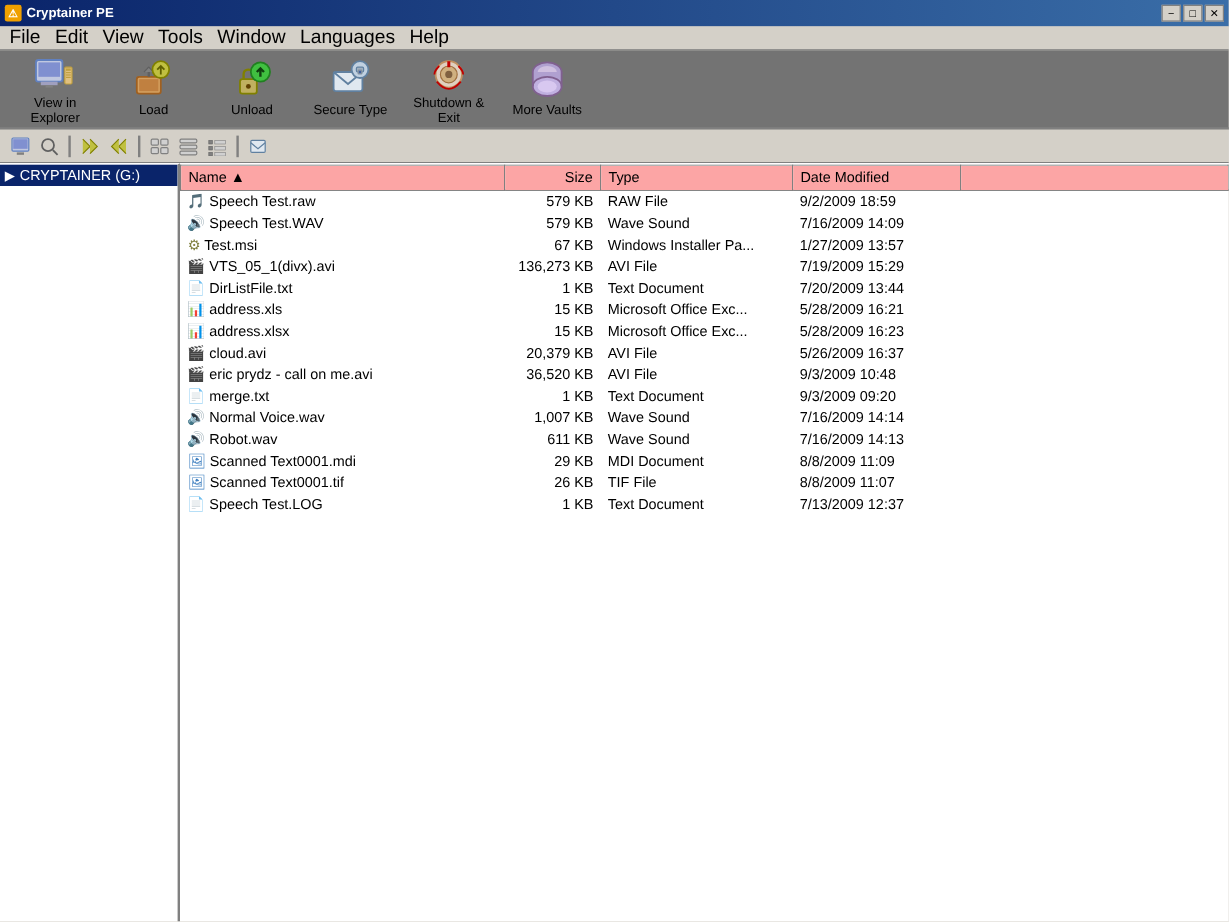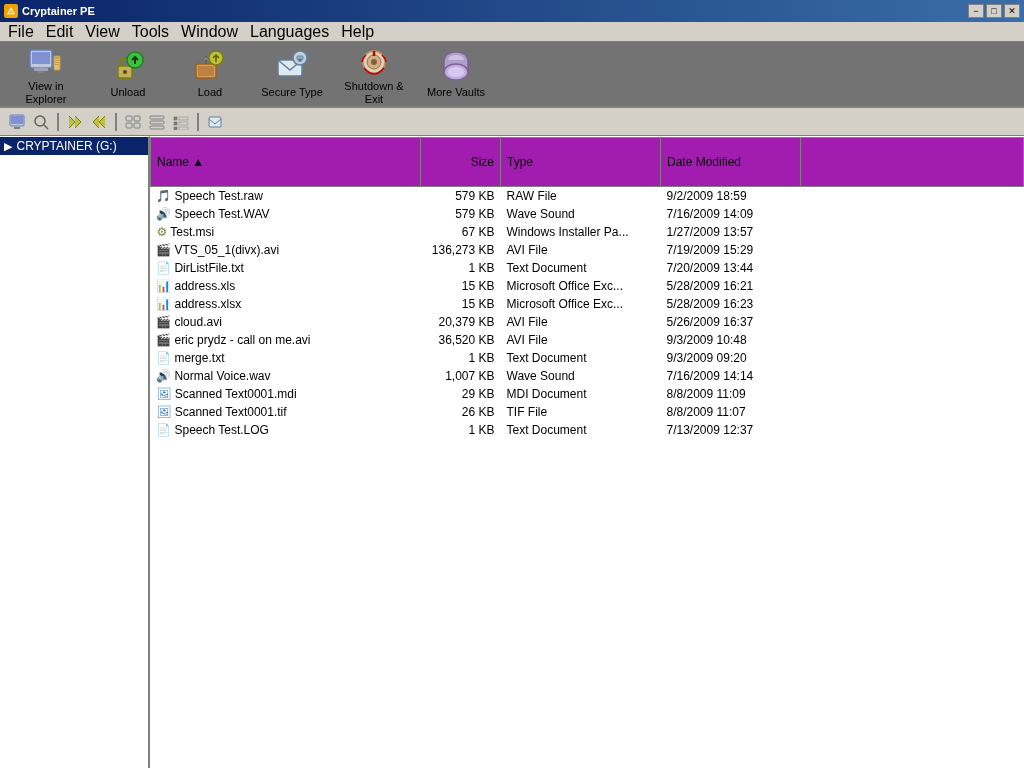--- a/index.html
+++ b/index.html
@@ -118,23 +118,23 @@
       flex: 1;
       background: white;
       overflow: auto;
       border-top: 1px solid #fff;
     }
     .file-table {
       width: 100%;
       border-collapse: collapse;
     }
     .file-table th {
-      background: #a21caf;
+      background: #fca5a5;
       border: 1px solid #808080;
-      padding: 17px 6px;
+      padding: 3px 6px;
       text-align: left;
       font-size: 12px;
       font-weight: normal;
       cursor: pointer;
       position: sticky;
       top: 0;
     }
     .file-table td {
       padding: 2px 6px;
       font-size: 12px;
@@ -187,42 +187,42 @@
         <rect x="27" y="20" width="4" height="1" fill="#c0a040"></rect>
         <rect x="27" y="22" width="4" height="1" fill="#c0a040"></rect>
       </svg>
     </div>
     <span class="btn-label">View in Explorer</span>
   </div>
 
   <div class="toolbar-btn">
     <div class="icon-area">
       <svg width="36" height="36" viewBox="0 0 36 36">
-        <rect x="8" y="18" width="14" height="12" rx="2" fill="#c0b060" stroke="#808000" stroke-width="1.5"></rect>
-        <path d="M11 18 L11 14 Q11 10 15 10 Q19 10 19 14 L19 18" fill="none" stroke="#808000" stroke-width="2"></path>
-        <circle cx="15" cy="24" r="2" fill="#604000"></circle>
-        <circle cx="25" cy="12" r="8" fill="#40c040" stroke="#208020" stroke-width="1.5"></circle>
-        <path d="M22 12 L25 9 L28 12 M25 9 L25 16" stroke="#104010" stroke-width="2" fill="none"></path>
-      </svg>
-    </div>
-    <span class="btn-label">Unload</span>
-  </div>
-
-  <div class="toolbar-btn">
-    <div class="icon-area">
-      <svg width="36" height="36" viewBox="0 0 36 36">
         <rect x="4" y="16" width="20" height="14" rx="2" fill="#d4a060" stroke="#a06020" stroke-width="1.5"></rect>
         <rect x="6" y="18" width="16" height="10" fill="#c08040"></rect>
         <path d="M14 8 L14 16" stroke="#606060" stroke-width="2"></path>
         <path d="M10 12 L14 8 L18 12" fill="#808080" stroke="#606060" stroke-width="1"></path>
         <circle cx="24" cy="10" r="7" fill="#c0c040" stroke="#808000" stroke-width="1.5"></circle>
         <path d="M21 10 L24 7 L27 10 M24 7 L24 14" stroke="#606000" stroke-width="1.5" fill="none"></path>
       </svg>
     </div>
     <span class="btn-label">Load</span>
+  </div>
+
+  <div class="toolbar-btn">
+    <div class="icon-area">
+      <svg width="36" height="36" viewBox="0 0 36 36">
+        <rect x="8" y="18" width="14" height="12" rx="2" fill="#c0b060" stroke="#808000" stroke-width="1.5"></rect>
+        <path d="M11 18 L11 14 Q11 10 15 10 Q19 10 19 14 L19 18" fill="none" stroke="#808000" stroke-width="2"></path>
+        <circle cx="15" cy="24" r="2" fill="#604000"></circle>
+        <circle cx="25" cy="12" r="8" fill="#40c040" stroke="#208020" stroke-width="1.5"></circle>
+        <path d="M22 12 L25 9 L28 12 M25 9 L25 16" stroke="#104010" stroke-width="2" fill="none"></path>
+      </svg>
+    </div>
+    <span class="btn-label">Unload</span>
   </div>
 
   <div class="toolbar-btn">
     <div class="icon-area">
       <svg width="36" height="36" viewBox="0 0 36 36">
         <rect x="4" y="12" width="24" height="16" rx="2" fill="#e0e8f0" stroke="#6080a0" stroke-width="1.5"></rect>
         <path d="M4 12 L16 22 L28 12" stroke="#6080a0" stroke-width="1.5" fill="none"></path>
         <circle cx="26" cy="10" r="7" fill="#c0d0e0" stroke="#6080a0" stroke-width="1.5"></circle>
         <rect x="23" y="8" width="6" height="4" rx="1" fill="#a0b0c0" stroke="#6080a0" stroke-width="1"></rect>
         <rect x="24" y="10" width="4" height="4" rx="1" fill="#8090a0"></rect>
@@ -440,20 +440,29 @@
     <td class="col-name">
       <span style="color:#4040c0; font-size:12px; margin-right:3px;">🔊</span>Normal Voice.wav
     </td>
     <td class="col-size">1,007 KB</td>
     <td class="col-type">Wave Sound</td>
     <td class="col-date">7/16/2009 14:14</td>
     <td class="col-extra"></td>
   </tr>
           <tr>
     <td class="col-name">
+      <span style="color:#4040c0; font-size:12px; margin-right:3px;">🔊</span>Robot.wav
+    </td>
+    <td class="col-size">611 KB</td>
+    <td class="col-type">Wave Sound</td>
+    <td class="col-date">7/16/2009 14:13</td>
+    <td class="col-extra"></td>
+  </tr>
+          <tr>
+    <td class="col-name">
       <span style="color:#4080c0; font-size:12px; margin-right:3px;">🖼</span>Scanned Text0001.mdi
     </td>
     <td class="col-size">29 KB</td>
     <td class="col-type">MDI Document</td>
     <td class="col-date">8/8/2009 11:09</td>
     <td class="col-extra"></td>
   </tr>
           <tr>
     <td class="col-name">
       <span style="color:#4080c0; font-size:12px; margin-right:3px;">🖼</span>Scanned Text0001.tif

